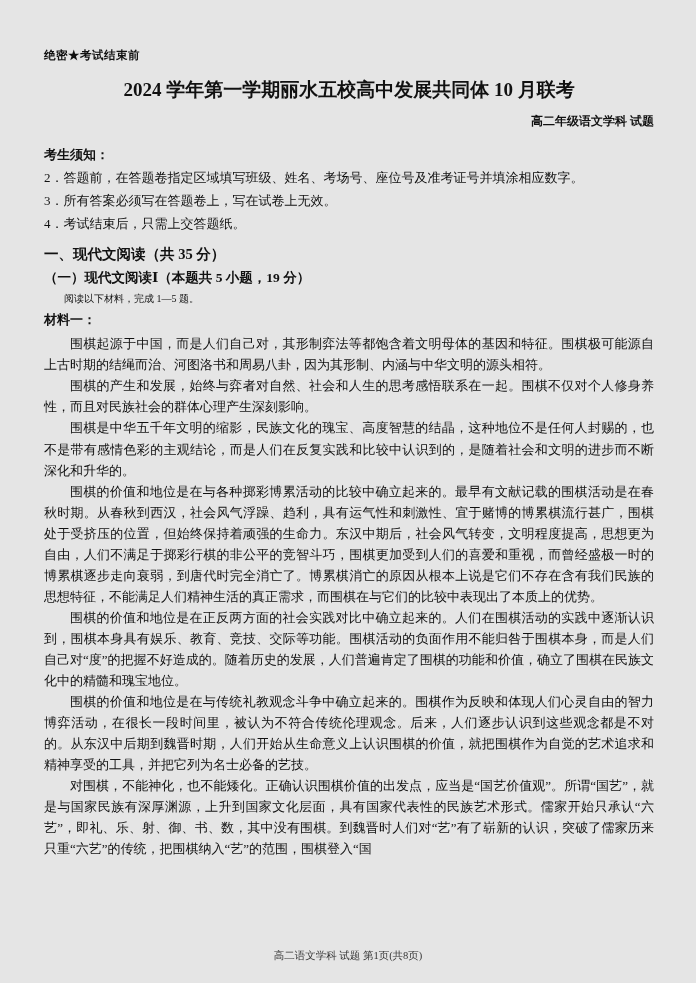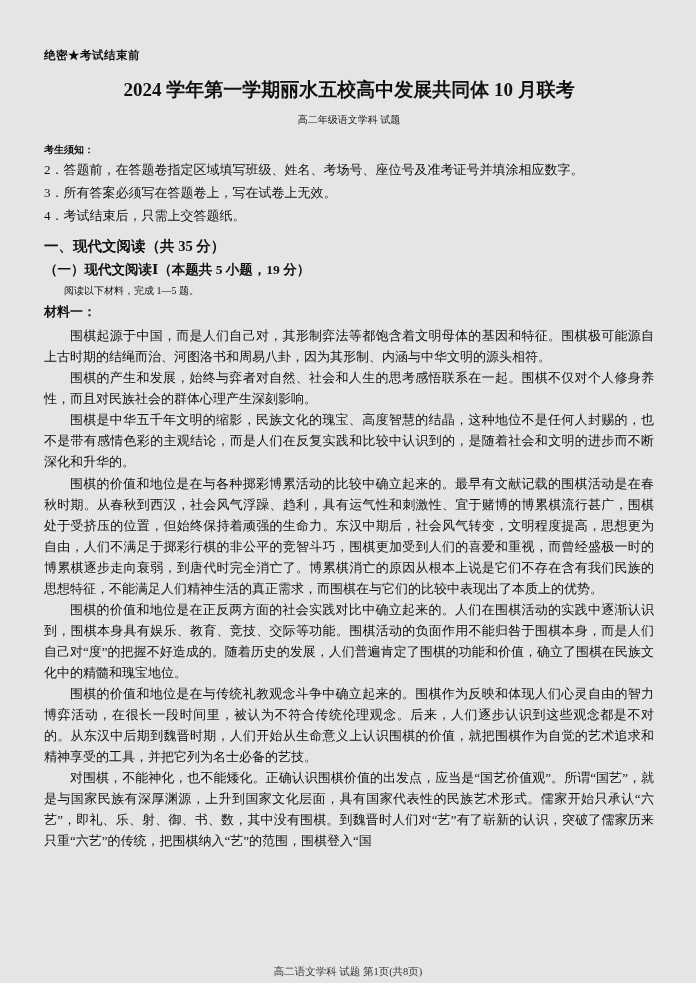--- a/index.html
+++ b/index.html
@@ -24,27 +24,27 @@
     letter-spacing: 0.5px;
     margin-bottom: 10px;
   }
   .exam-title {
     font-size: 19px;
     font-weight: 700;
     text-align: center;
     margin: 14px 0 6px 0;
   }
   .exam-subtitle {
-    font-size: 10px;
-    font-weight: 400;
-    text-align: center;
+    font-size: 12px;
+    font-weight: 700;
+    text-align: right;
     margin: 10px 0 14px 0;
   }
   .notice-heading {
-    font-size: 10px;
+    font-size: 13px;
     font-weight: 700;
     line-height: 1.7;
   }
   .notice-item {
     font-size: 13px;
     line-height: 1.78;
   }
   .section-heading {
     font-size: 14.5px;
     font-weight: 700;
@@ -71,21 +71,21 @@
   }
   .body-para {
     font-size: 13px;
     line-height: 1.62;
     text-align: justify;
     text-indent: 2em;
     margin: 0;
   }
   .page-footer {
     position: absolute;
-    bottom: 4px;
+    bottom: 20px;
     left: 0;
     right: 0;
     text-align: center;
     font-size: 10.5px;
     color: #333333;
   }
 </style>
 </head>
 <body>
 

